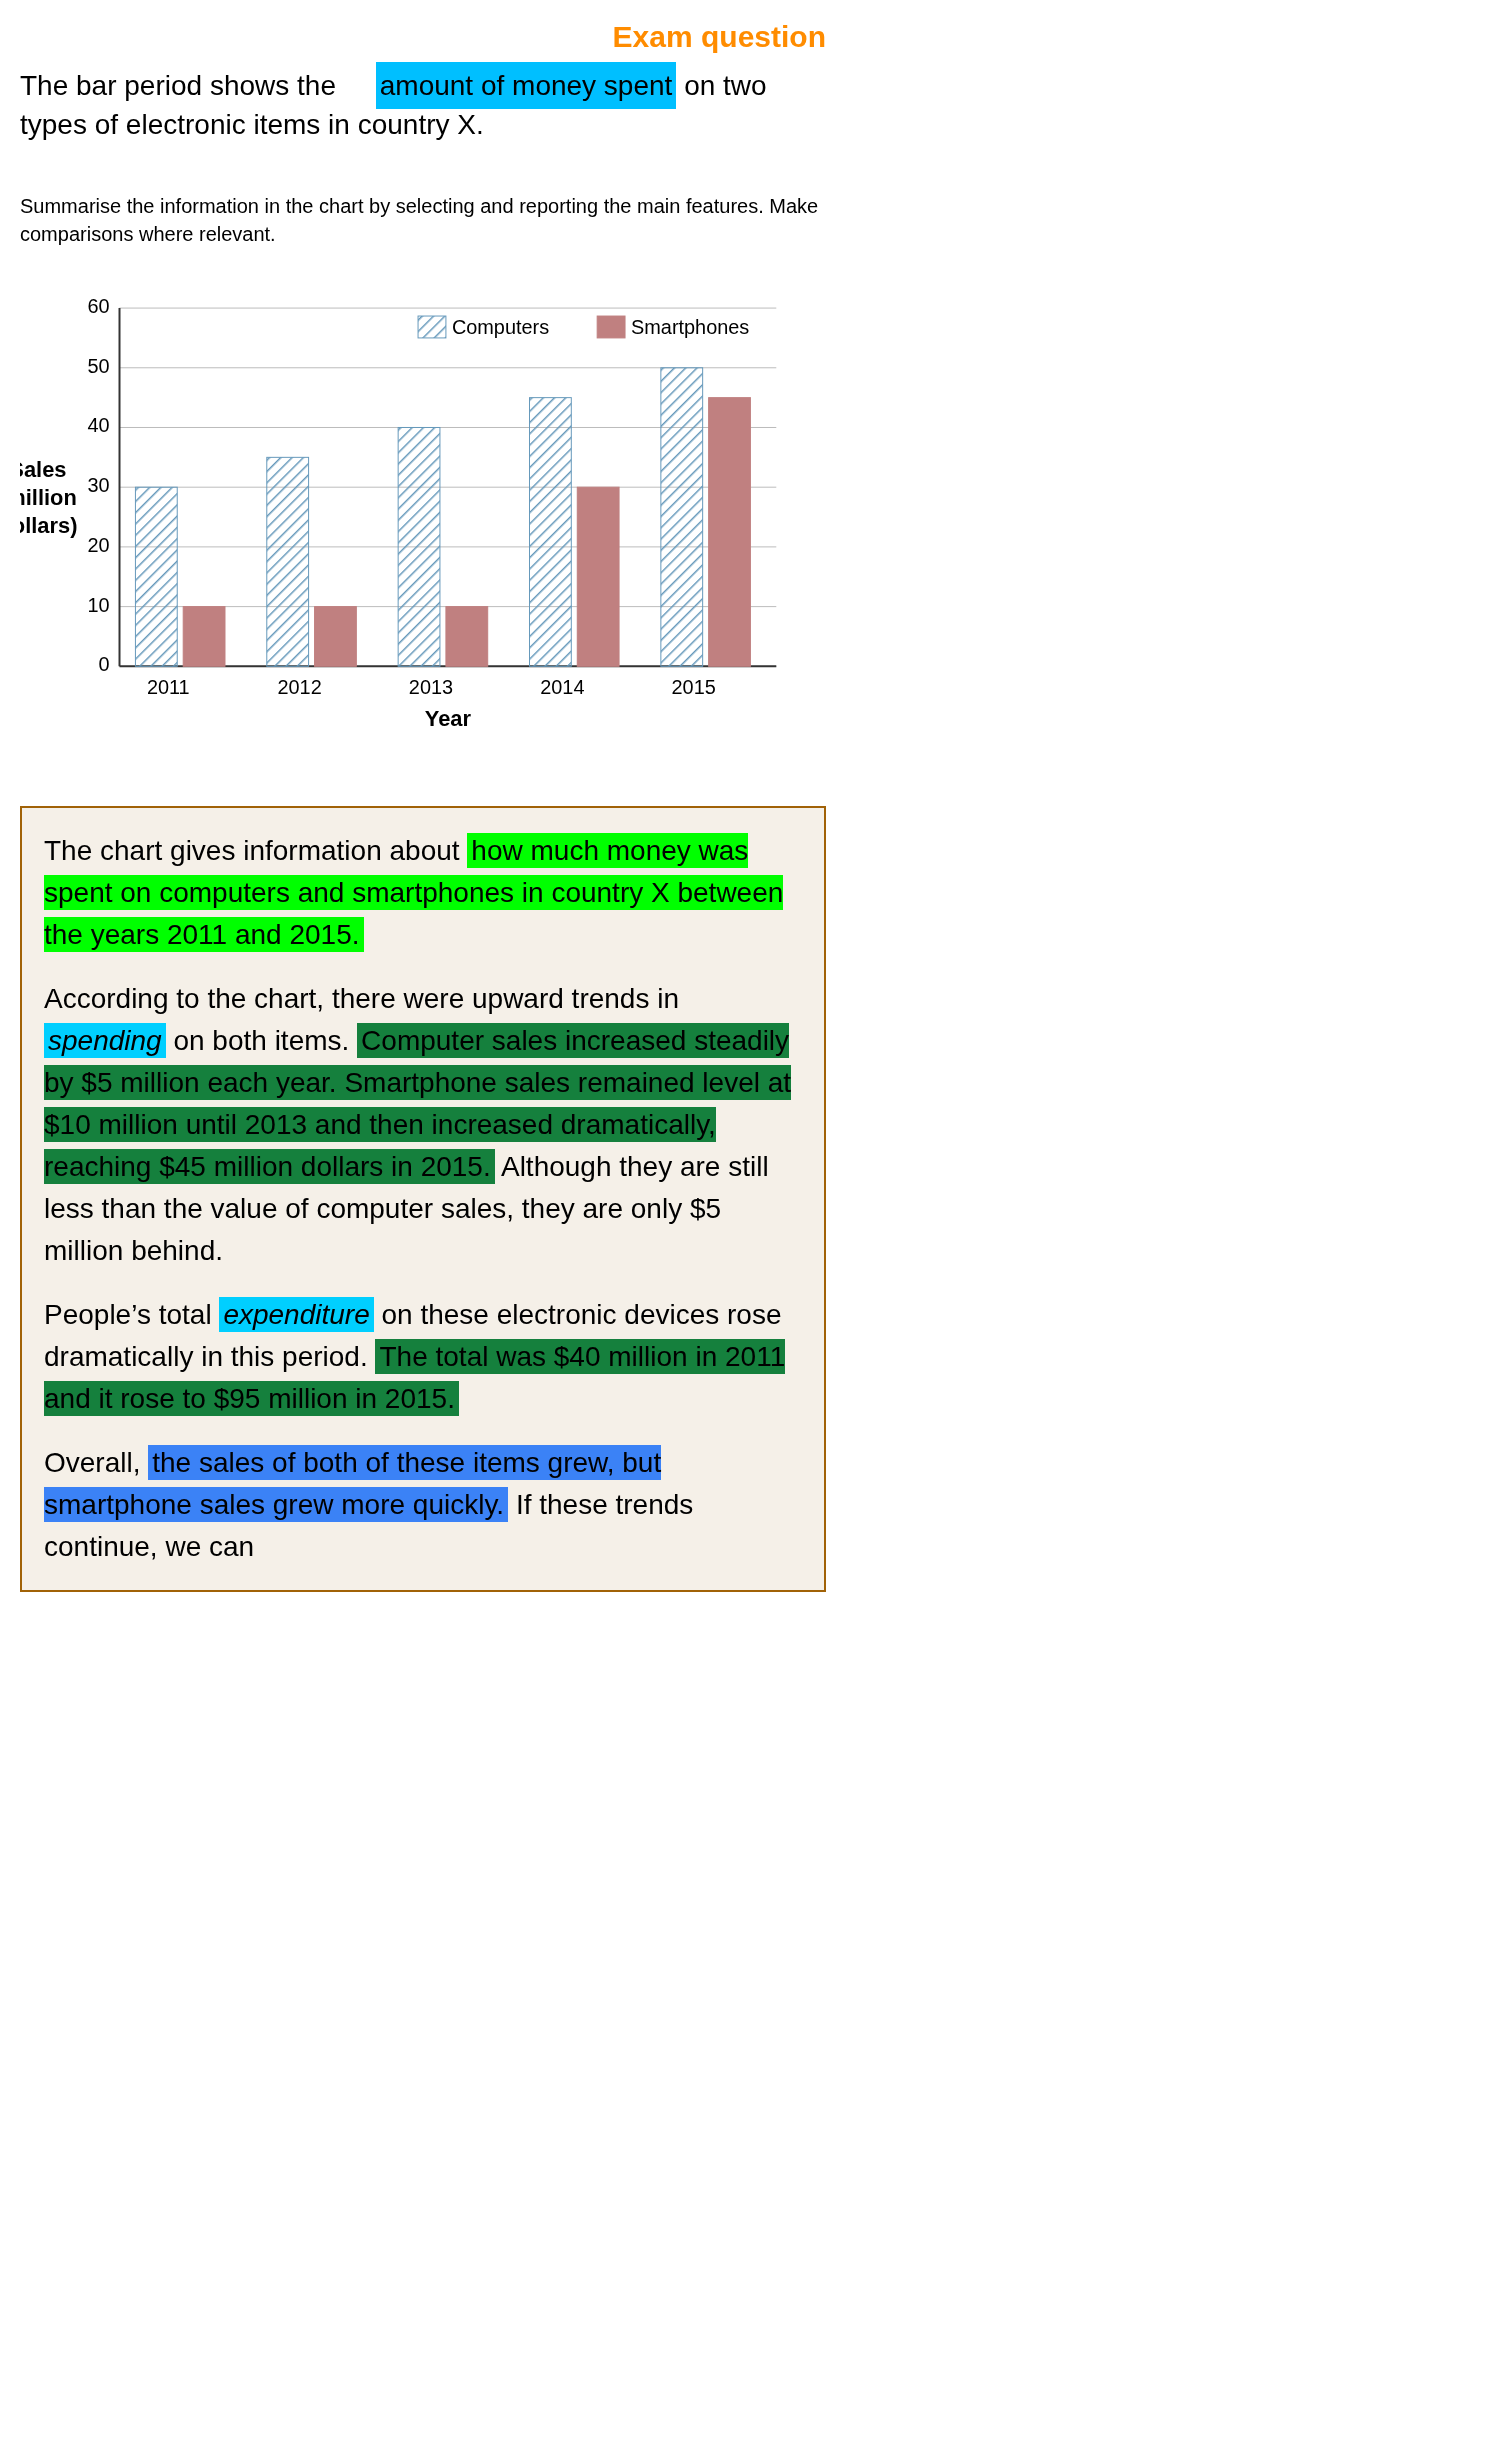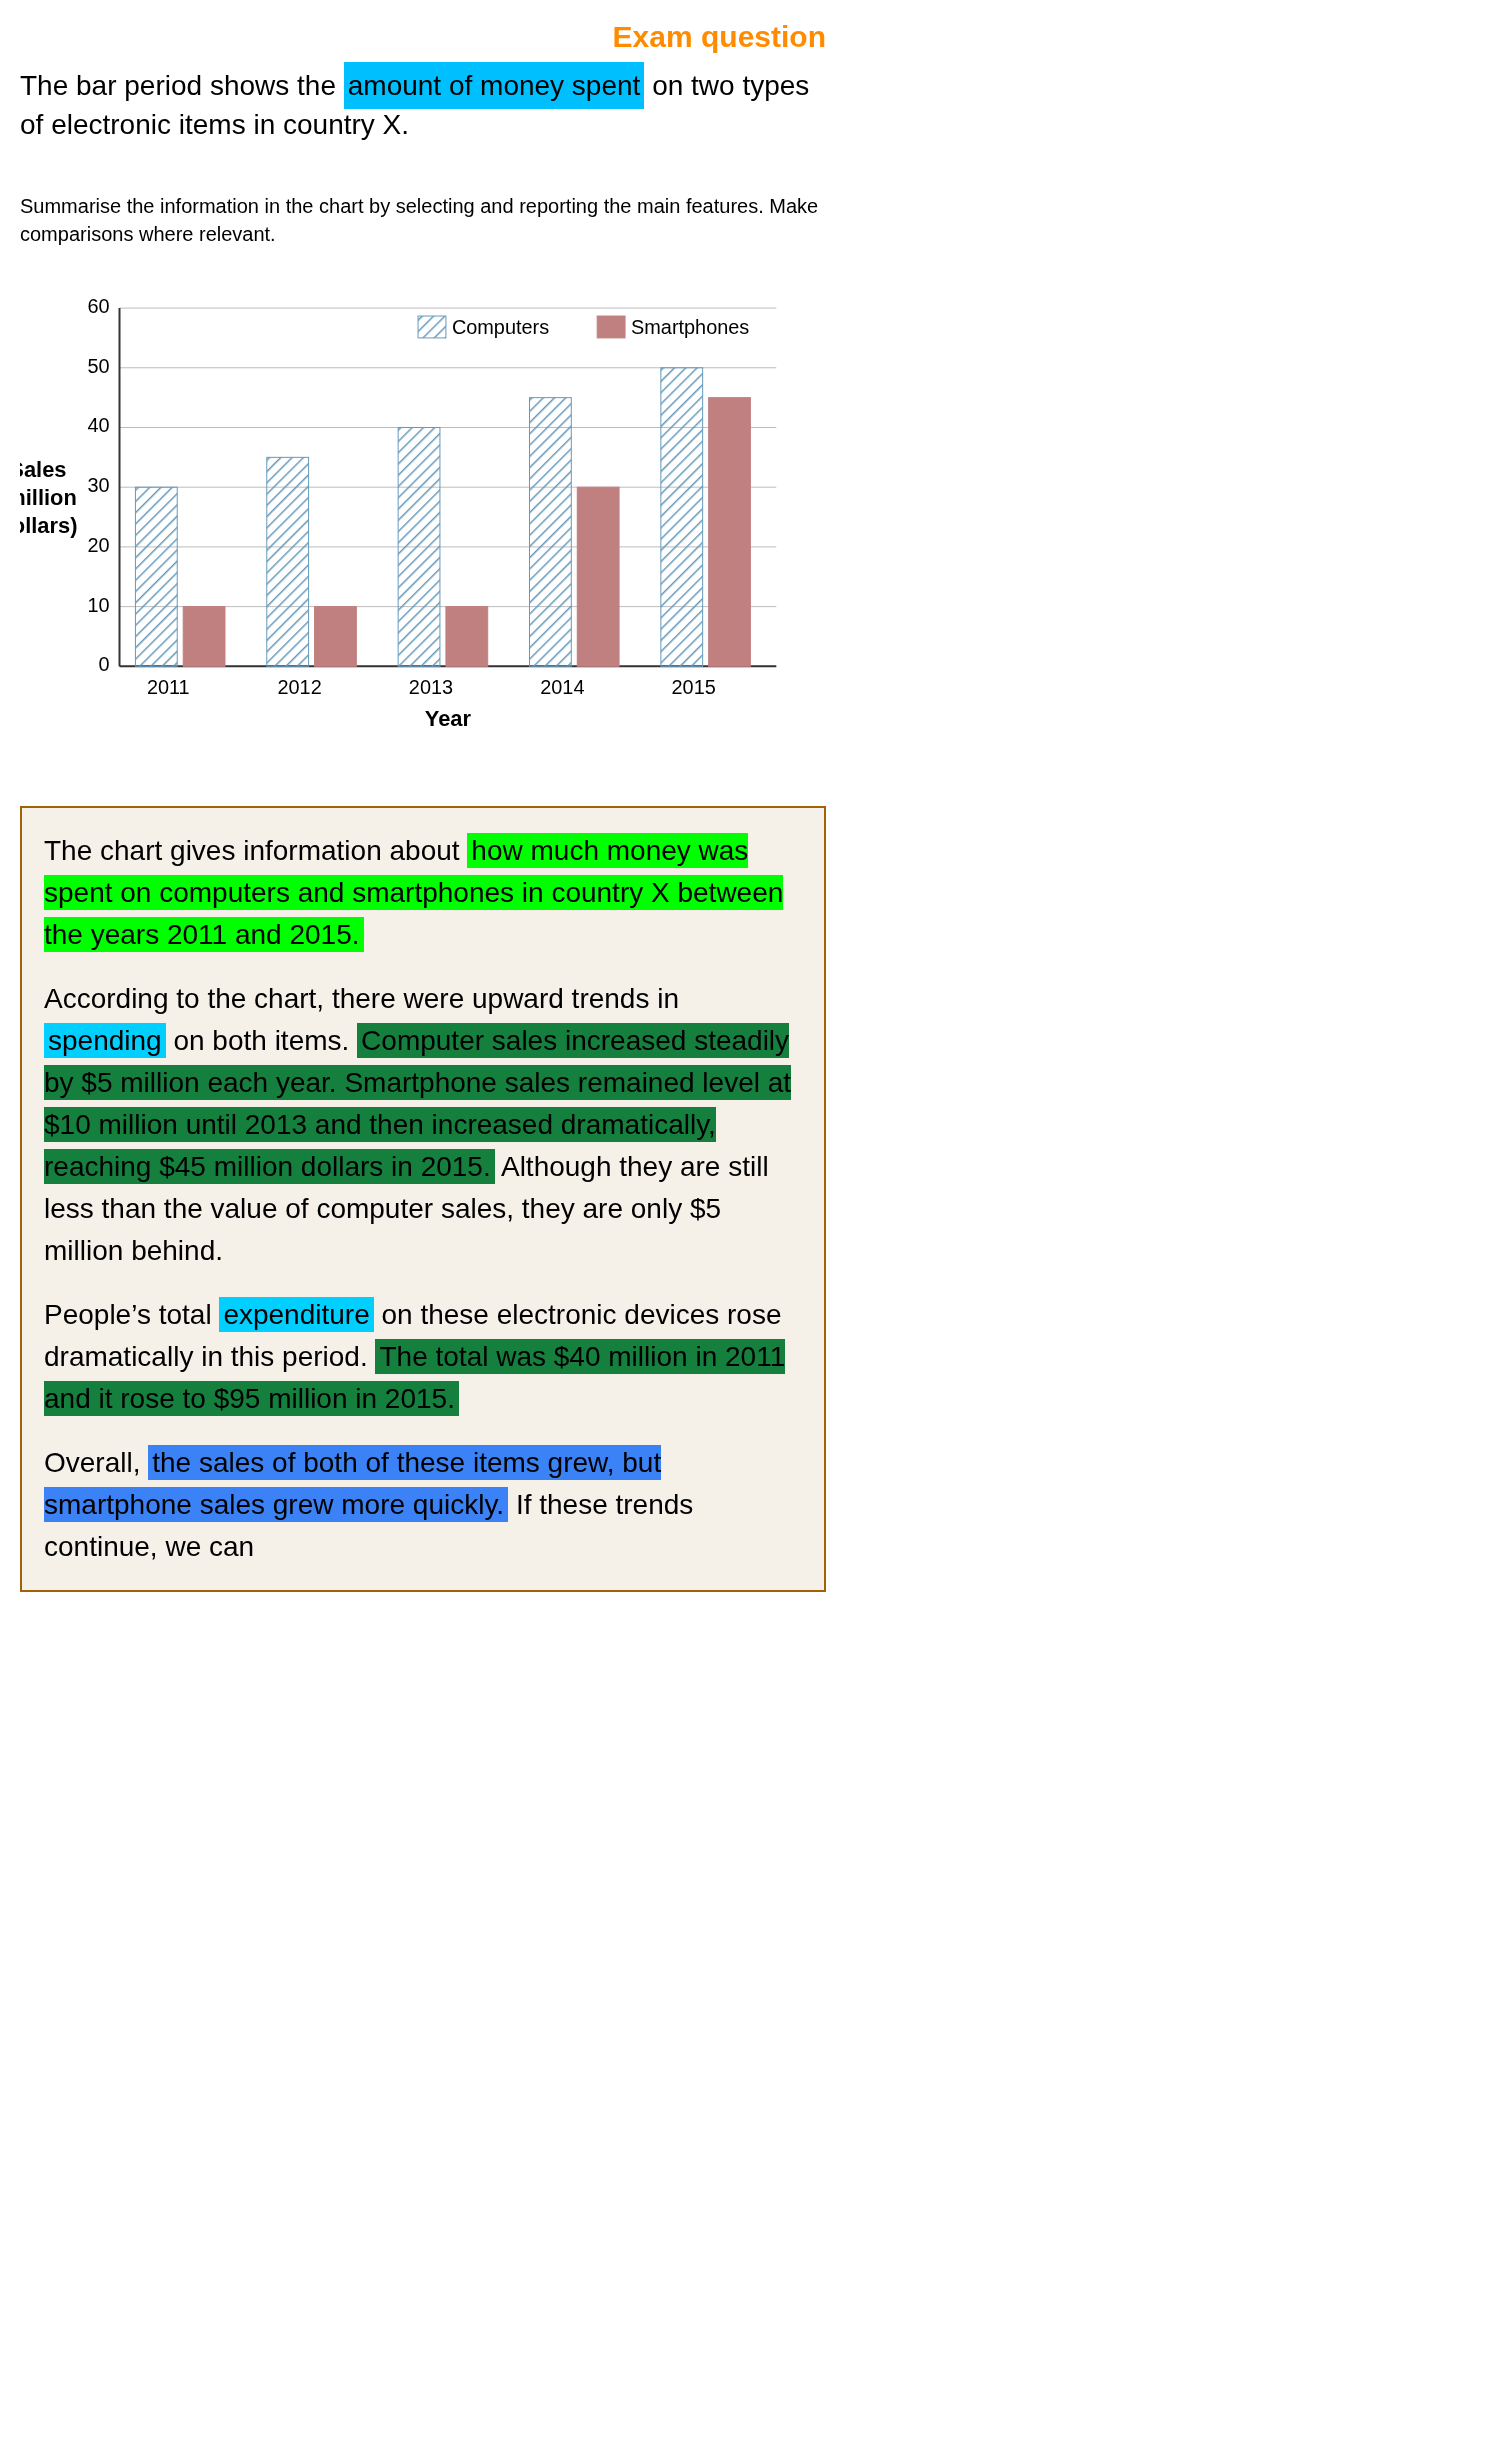--- a/index.html
+++ b/index.html
@@ -18,32 +18,34 @@
       text-align: right;
     }
     .intro-text {
       font-size: 28px;
       line-height: 1.4;
       margin-bottom: 14px;
     }
     .highlight-cyan {
       background-color: #00BFFF;
       padding: 8px 4px;
+      margin-left: 32px;
     }
     .highlight-green {
       background-color: #00FF00;
       padding: 2px 4px;
     }
     .highlight-yellow {
       background-color: #15803d;
       padding: 2px 4px;
     }
     .highlight-cyan2 {
       background-color: #00CFFF;
       padding: 2px 4px;
+      font-style: italic;
     }
     .highlight-pink {
       background-color: #3b82f6;
       padding: 2px 4px;
     }
     .summarise-text {
       font-size: 20px;
       line-height: 1.4;
       margin-bottom: 20px;
       margin-top: 48px;

